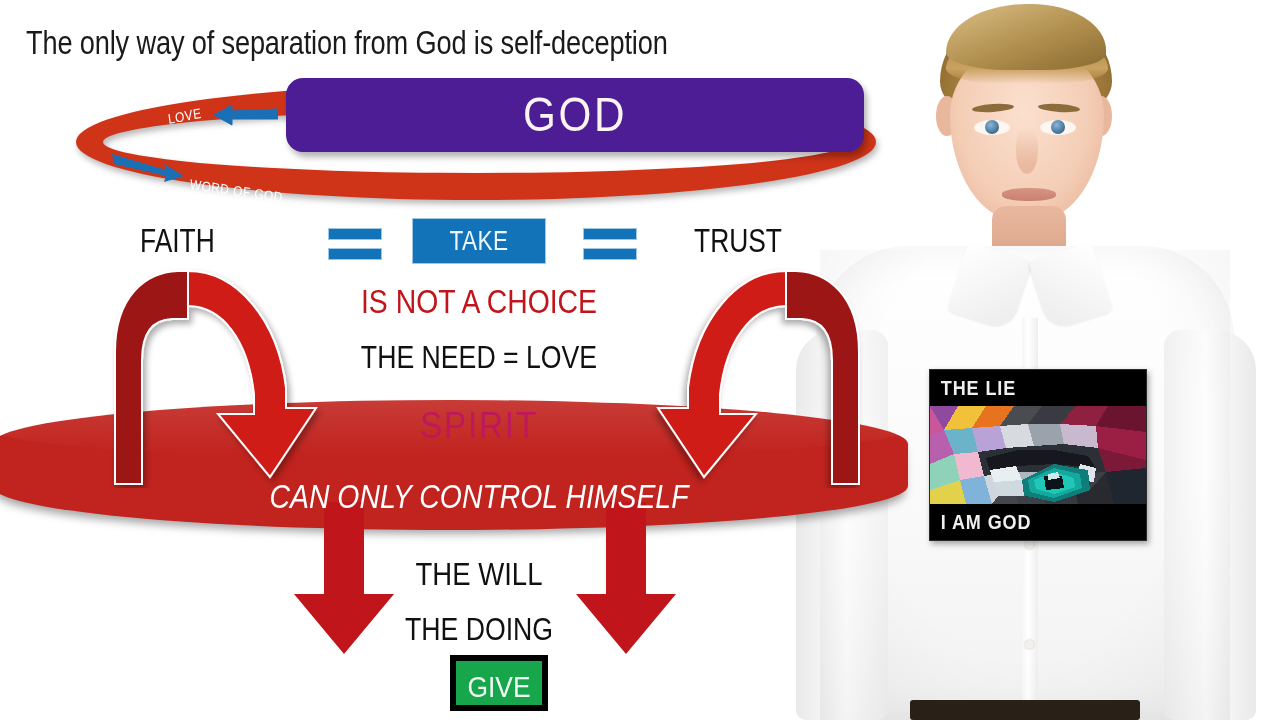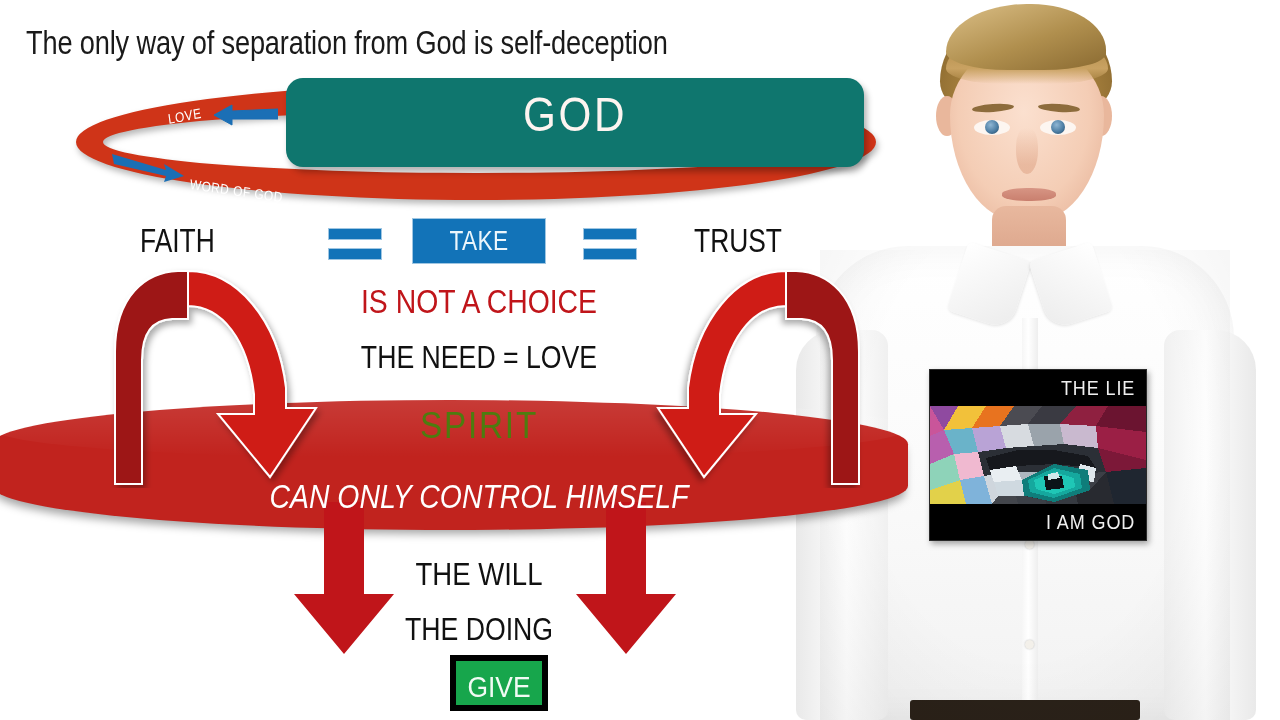--- a/index.html
+++ b/index.html
@@ -34,22 +34,22 @@
   }
   #lbl-love{left:168px; top:111px; transform:scaleX(0.85) rotate(-9deg);}
   #lbl-wordofgod{left:190px; top:176px; transform:scaleX(0.85) rotate(7deg);}
   #lbl-fruit{left:679px; top:109px; transform:scaleX(0.85) rotate(9deg);}
   #arw-love{left:214px; top:103px;}
   #arw-word{left:112px; top:152px;}
   #arw-fruit{left:722px; top:102px;}
 
   
   #godbox{
-    left:286px; top:78px; width:578px; height:89px;
-    background:#0f766e; border-radius:17px;
+    left:286px; top:78px; width:578px; height:74px;
+    background:#4c1d95; border-radius:17px;
     box-shadow:3px 5px 6px rgba(0,0,0,0.30);
   }
   #godbox span{
     display:block; text-align:center; color:#fdf4f0;
     font-family:"Liberation Sans","DejaVu Sans",sans-serif;
     font-size:48px; line-height:74px; font-weight:300;
     letter-spacing:3px;
     transform:scaleX(0.88);
   }
 
@@ -110,21 +110,21 @@
     background:#c1231e; border-radius:50%/34%;
     box-shadow:0 7px 9px -3px rgba(0,0,0,0.35);
   }
   #spiritband::after{
     content:""; position:absolute; left:0; top:0; right:0; height:44%;
     background:linear-gradient(180deg,rgba(255,255,255,0.11),rgba(255,255,255,0));
     border-radius:50%/60%;
   }
   #t-spirit{
     left:279px; top:405px; width:400px;
-    color:#4d7c0f; font-size:37px; font-weight:300; letter-spacing:2px; z-index:6;
+    color:#be185d; font-size:37px; font-weight:300; letter-spacing:2px; z-index:6;
   }
   #t-spirit span{display:block;transform:scaleX(0.9);}
   #t-control{
     left:199px; top:478px; width:560px;
     color:#ffffff; font-size:33px; font-weight:400; z-index:6;font-style:italic;
   }
   #t-control span{display:block;transform:scaleX(0.86);}
 
   
   #givebox{
@@ -145,23 +145,23 @@
   .lay-person{z-index:2;}
   .lay-eye{z-index:9;}
 
   
   #eyepanel{
     left:929px; top:369px; width:218px; height:172px;
     background:#000; box-shadow:2px 3px 6px rgba(0,0,0,0.35);
     border:1px solid #2a2a2a; box-sizing:border-box; overflow:hidden;
   }
   .eyecap{
-    color:#efefef; text-align:right;
-    font-family:"Liberation Sans","DejaVu Sans",sans-serif;
-    font-size:20px; font-weight:400; letter-spacing:1px;
+    color:#efefef; text-align:left;
+    font-family:"Liberation Sans","DejaVu Sans",sans-serif;
+    font-size:20px; font-weight:700; letter-spacing:1px;
     background:#000; height:36px; line-height:36px;
   }
   .eyecap span{display:block;transform:scaleX(0.9);}
   #eyeart{height:98px;position:relative;overflow:hidden;background:#201825;}
 
   
   #person{left:760px;top:0;width:520px;height:720px;overflow:hidden;}
   #p-hair{position:absolute;left:180px;top:8px;width:172px;height:118px;
     background:radial-gradient(ellipse at 50% 75%,#c9a262 0%,#a8823f 48%,#7d5d27 100%);
     border-radius:50% 50% 44% 44%/62% 62% 38% 38%;}

